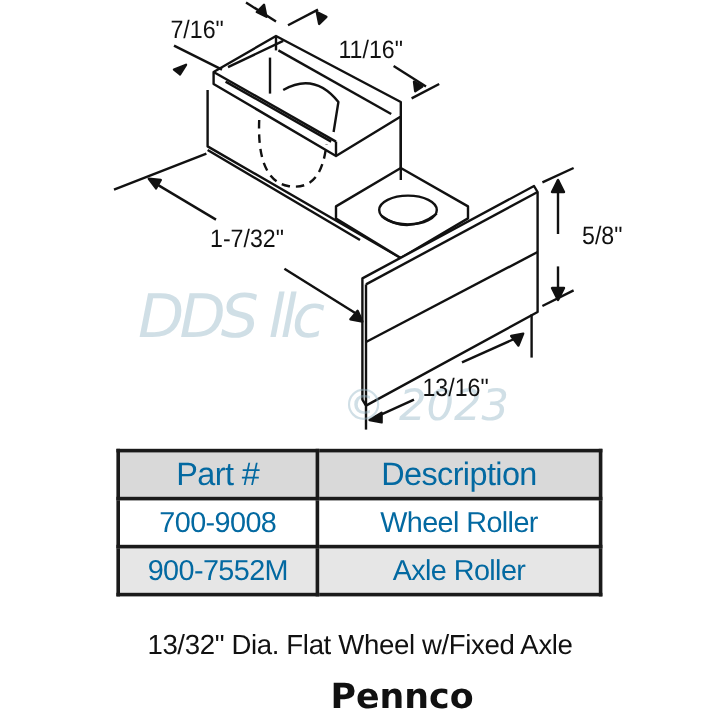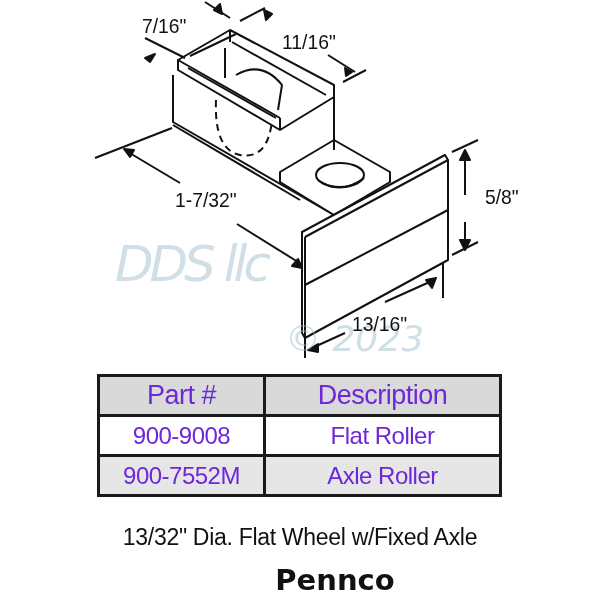--- a/index.html
+++ b/index.html
@@ -1,21 +1,21 @@
 <!DOCTYPE html>
 <html><head>
 <meta charset="utf-8">
 <style>
   html, body { margin:0; padding:0; background:#fff; }
   body { width:600px; height:600px; position:relative; overflow:hidden; font-family:"Liberation Sans", sans-serif; }
   #drawing { position:absolute; left:0; top:0; width:600px; height:370px; }
   .dim { position:absolute; font-family:"Liberation Sans", sans-serif; font-size:21px; color:#111; transform:scaleX(0.92); transform-origin:left top; }
   .wm { position:absolute; font-family:"DejaVu Sans", sans-serif; font-style:italic; color:rgba(150,185,200,0.45); }
   #spec-table { position:absolute; left:97px; top:374px; width:405px; border-collapse:collapse; border:3px solid #1a1a1a; }
-  #spec-table td, #spec-table th { border:3px solid #1a1a1a; height:37px; padding:0; text-align:center; font-family:"Liberation Sans", sans-serif; font-weight:normal; color:#6d28d9; }
+  #spec-table td, #spec-table th { border:3px solid #1a1a1a; height:37px; padding:0; text-align:center; font-family:"Liberation Sans", sans-serif; font-weight:normal; color:#0369a1; }
   #spec-table th { font-size:27px; background:#d9d9d9; letter-spacing:-0.5px; }
   #spec-table td { font-size:24px; letter-spacing:-0.5px; }
   #spec-table tr.alt td { background:#e6e6e6; }
   #spec-table .c1 { width:163px; }
   #caption { position:absolute; left:0; width:600px; top:524px; text-align:center; font-size:23px; color:#111; letter-spacing:-0.3px; }
   #brand { position:absolute; left:0; width:600px; top:563px; text-align:center; font-size:29px; font-weight:bold; font-family:"DejaVu Sans", sans-serif; color:#111; letter-spacing:0px; transform:scaleX(1.0);margin-left:35px; }
 </style>
 </head>
 <body>
 
@@ -93,22 +93,22 @@
   <span class="dim" style="left:352px;top:312px;">13/16"</span>
 </div>
 
 <table id="spec-table">
   <tbody>
       <tr>
     <th class="c1">Part #</th>
     <th>Description</th>
   </tr>
   <tr>
-    <td>900-9008</td>
-    <td>Flat Roller</td>
+    <td>700-9008</td>
+    <td>Wheel Roller</td>
   </tr>
   <tr class="alt">
     <td>900-7552M</td>
     <td>Axle Roller</td>
   </tr>
 </tbody>
   </table>
 
 <div id="caption">13/32" Dia. Flat Wheel w/Fixed Axle</div>
 <div id="brand">Pennco</div>

